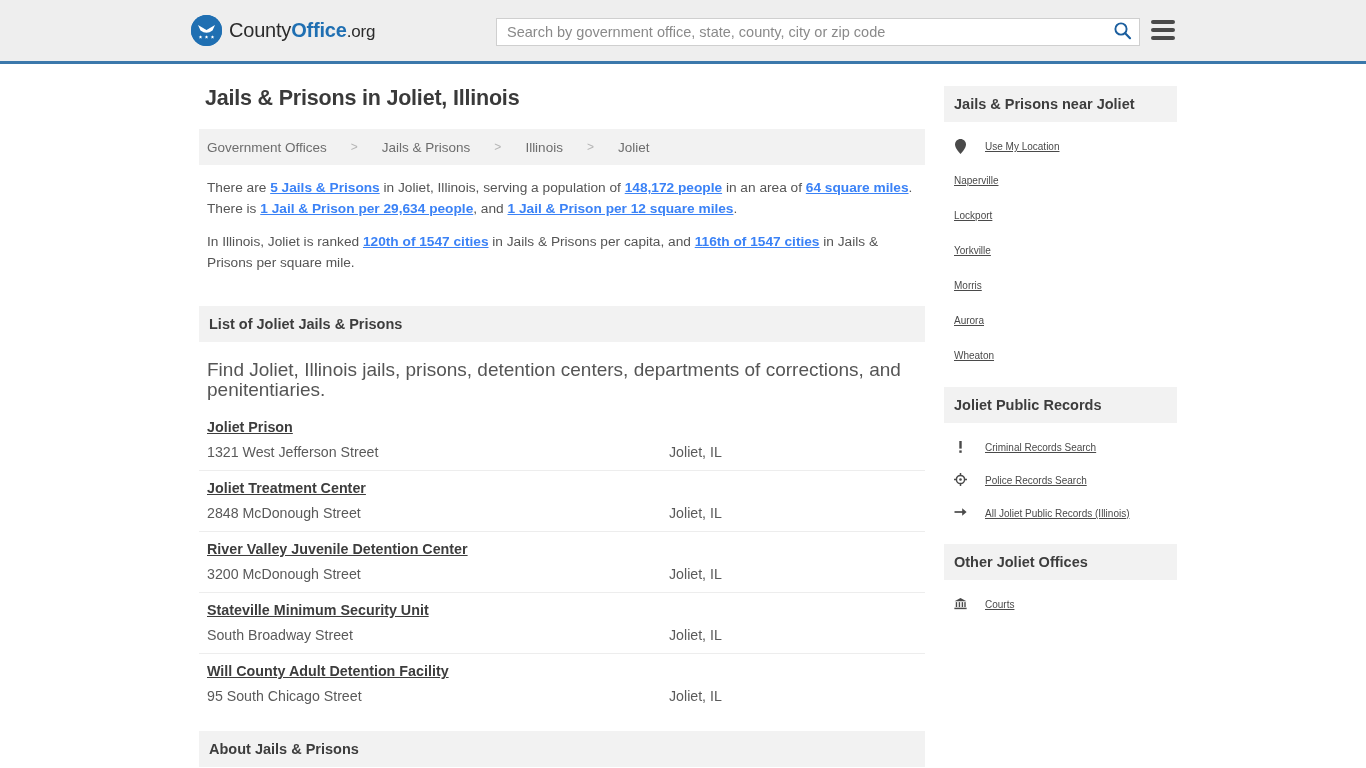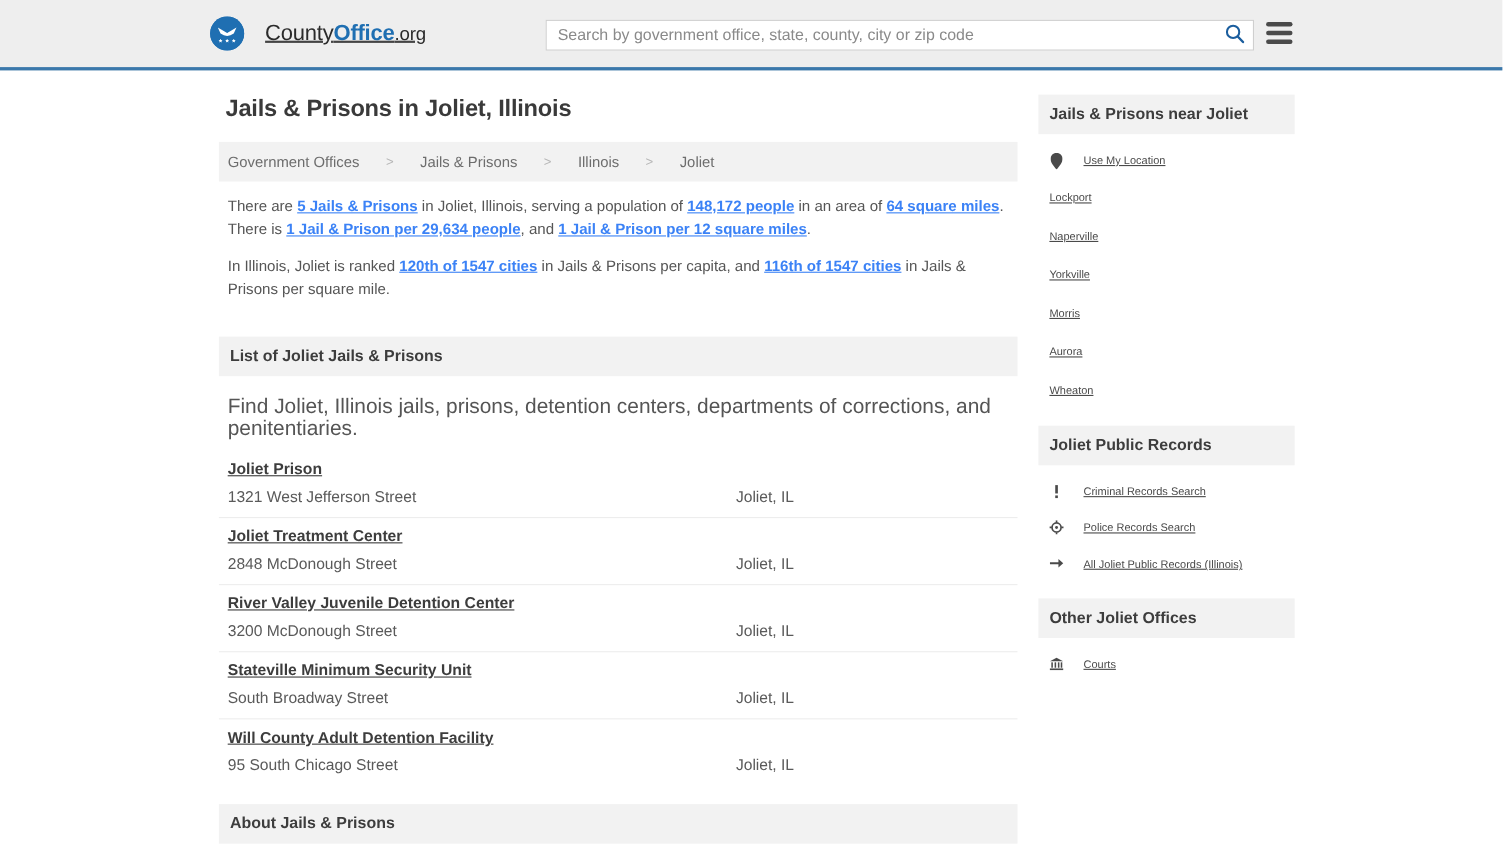--- a/index.html
+++ b/index.html
@@ -18,23 +18,22 @@
     background: #eeeeee;
     border-bottom: 3px solid #3b78ab;
     display: flex;
     align-items: center;
     position: relative;
   }
   .logo-wrap {
     display: flex;
     align-items: center;
     margin-left: 191px;
-    gap: 19px;
+    gap: 7px;
     cursor: pointer;
-    text-decoration: underline;
   }
   .logo-mark {
     width: 31px; height: 31px;
     border-radius: 50%;
     background: #1f6fb2;
     position: relative;
     flex: none;
   }
   .logo-mark svg { display: block; }
   .logo-text {
@@ -347,24 +346,24 @@
         <div class="side-links">
           <div class="side-link-row">
             <span class="side-icon">
               <svg width="11" height="15" viewBox="0 0 11 15">
                 <path d="M5.5 0C2.46 0 0 2.46 0 5.5c0 3.9 5.5 9.5 5.5 9.5S11 9.4 11 5.5C11 2.46 8.54 0 5.5 0z" fill="#4a4a4a"></path>
               </svg>
             </span>
             <span class="side-link">Use My Location</span>
           </div>
           <div class="side-link-row city-row">
+            <span class="side-link">Naperville</span>
+          </div>
+          <div class="side-link-row city-row">
             <span class="side-link">Lockport</span>
-          </div>
-          <div class="side-link-row city-row">
-            <span class="side-link">Naperville</span>
           </div>
           <div class="side-link-row city-row">
             <span class="side-link">Yorkville</span>
           </div>
           <div class="side-link-row city-row">
             <span class="side-link">Morris</span>
           </div>
           <div class="side-link-row city-row">
             <span class="side-link">Aurora</span>
           </div>

